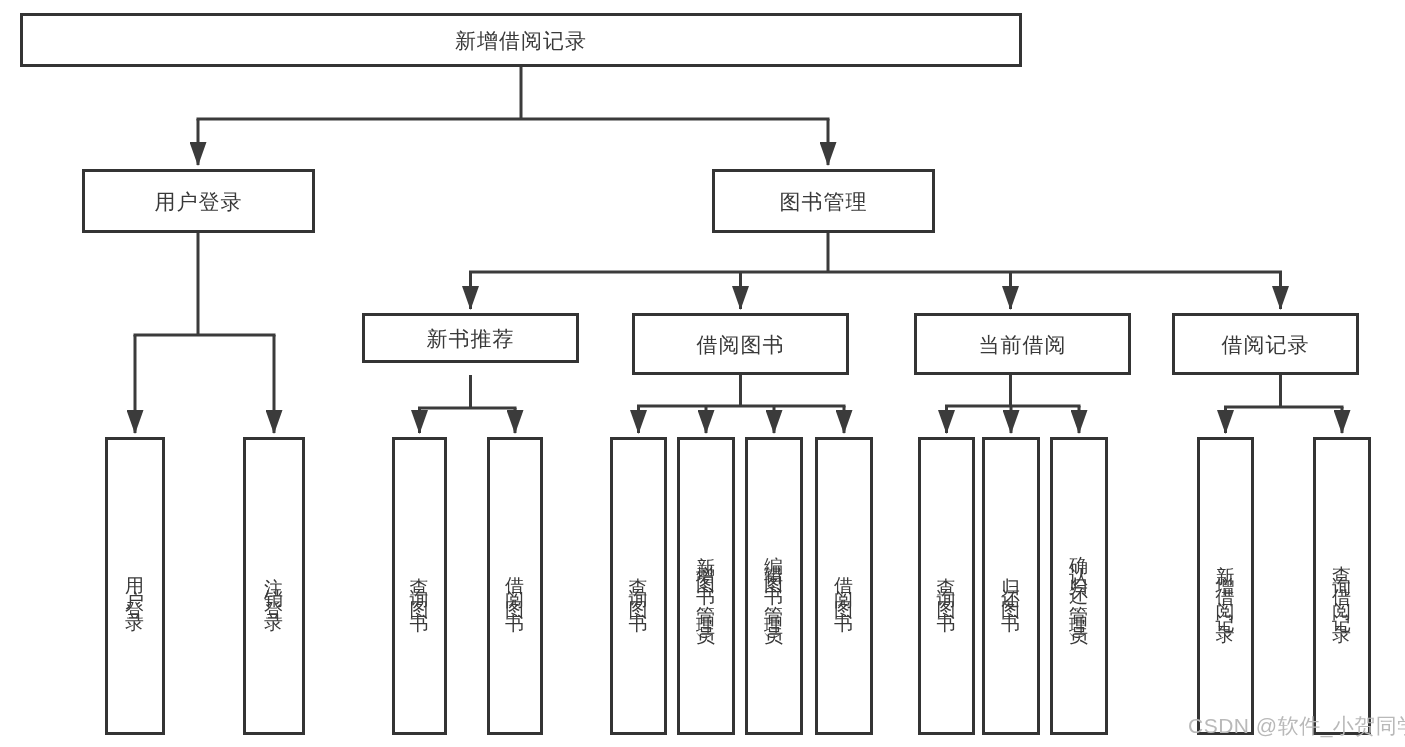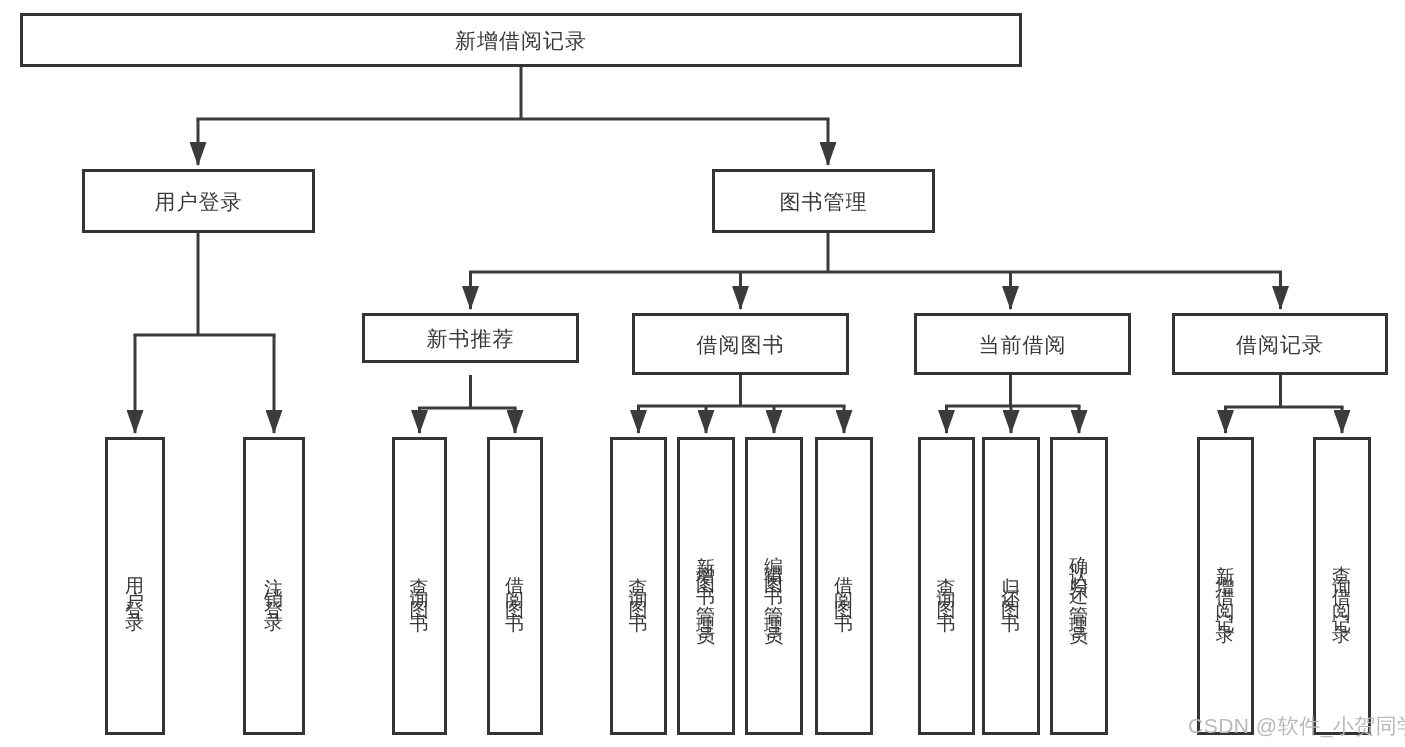--- a/index.html
+++ b/index.html
@@ -42,21 +42,21 @@
   }
   .v.tight { letter-spacing: 10px; }
 
   
   #nd-root            { left:  20px; top:  13px; width: 1002px; height: 54px; }
   #nd-user-login      { left:  82px; top: 169px; width: 233px;  height: 64px; }
   #nd-book-mgmt       { left: 712px; top: 169px; width: 223px;  height: 64px; }
   #nd-new-book-rec    { left: 362px; top: 313px; width: 217px;  height: 50px; }
   #nd-book-borrow     { left: 632px; top: 313px; width: 217px;  height: 62px; }
   #nd-current-borrow  { left: 902px; top: 313px; width: 217px;  height: 62px; margin-left: 12px; }
-  #nd-borrow-record   { left: 1172px; top: 313px; width: 216px; height: 62px; }
+  #nd-borrow-record   { left: 1172px; top: 313px; width: 187px; height: 62px; }
 
   #lf-user-login          { left: 105px;  top: 437px; width: 60px; height: 298px; }
   #lf-logout               { left: 243px;  top: 437px; width: 62px; height: 298px; }
   #lf-query-book-1         { left: 392px;  top: 437px; width: 55px; height: 298px; }
   #lf-borrow-book-1        { left: 487px;  top: 437px; width: 56px; height: 298px; }
   #lf-query-book-2         { left: 610px;  top: 437px; width: 57px; height: 298px; }
   #lf-add-book-admin       { left: 677px;  top: 437px; width: 58px; height: 298px; }
   #lf-edit-book-admin      { left: 745px;  top: 437px; width: 58px; height: 298px; }
   #lf-borrow-book-2        { left: 815px;  top: 437px; width: 58px; height: 298px; }
   #lf-query-book-3         { left: 918px;  top: 437px; width: 57px; height: 298px; }

